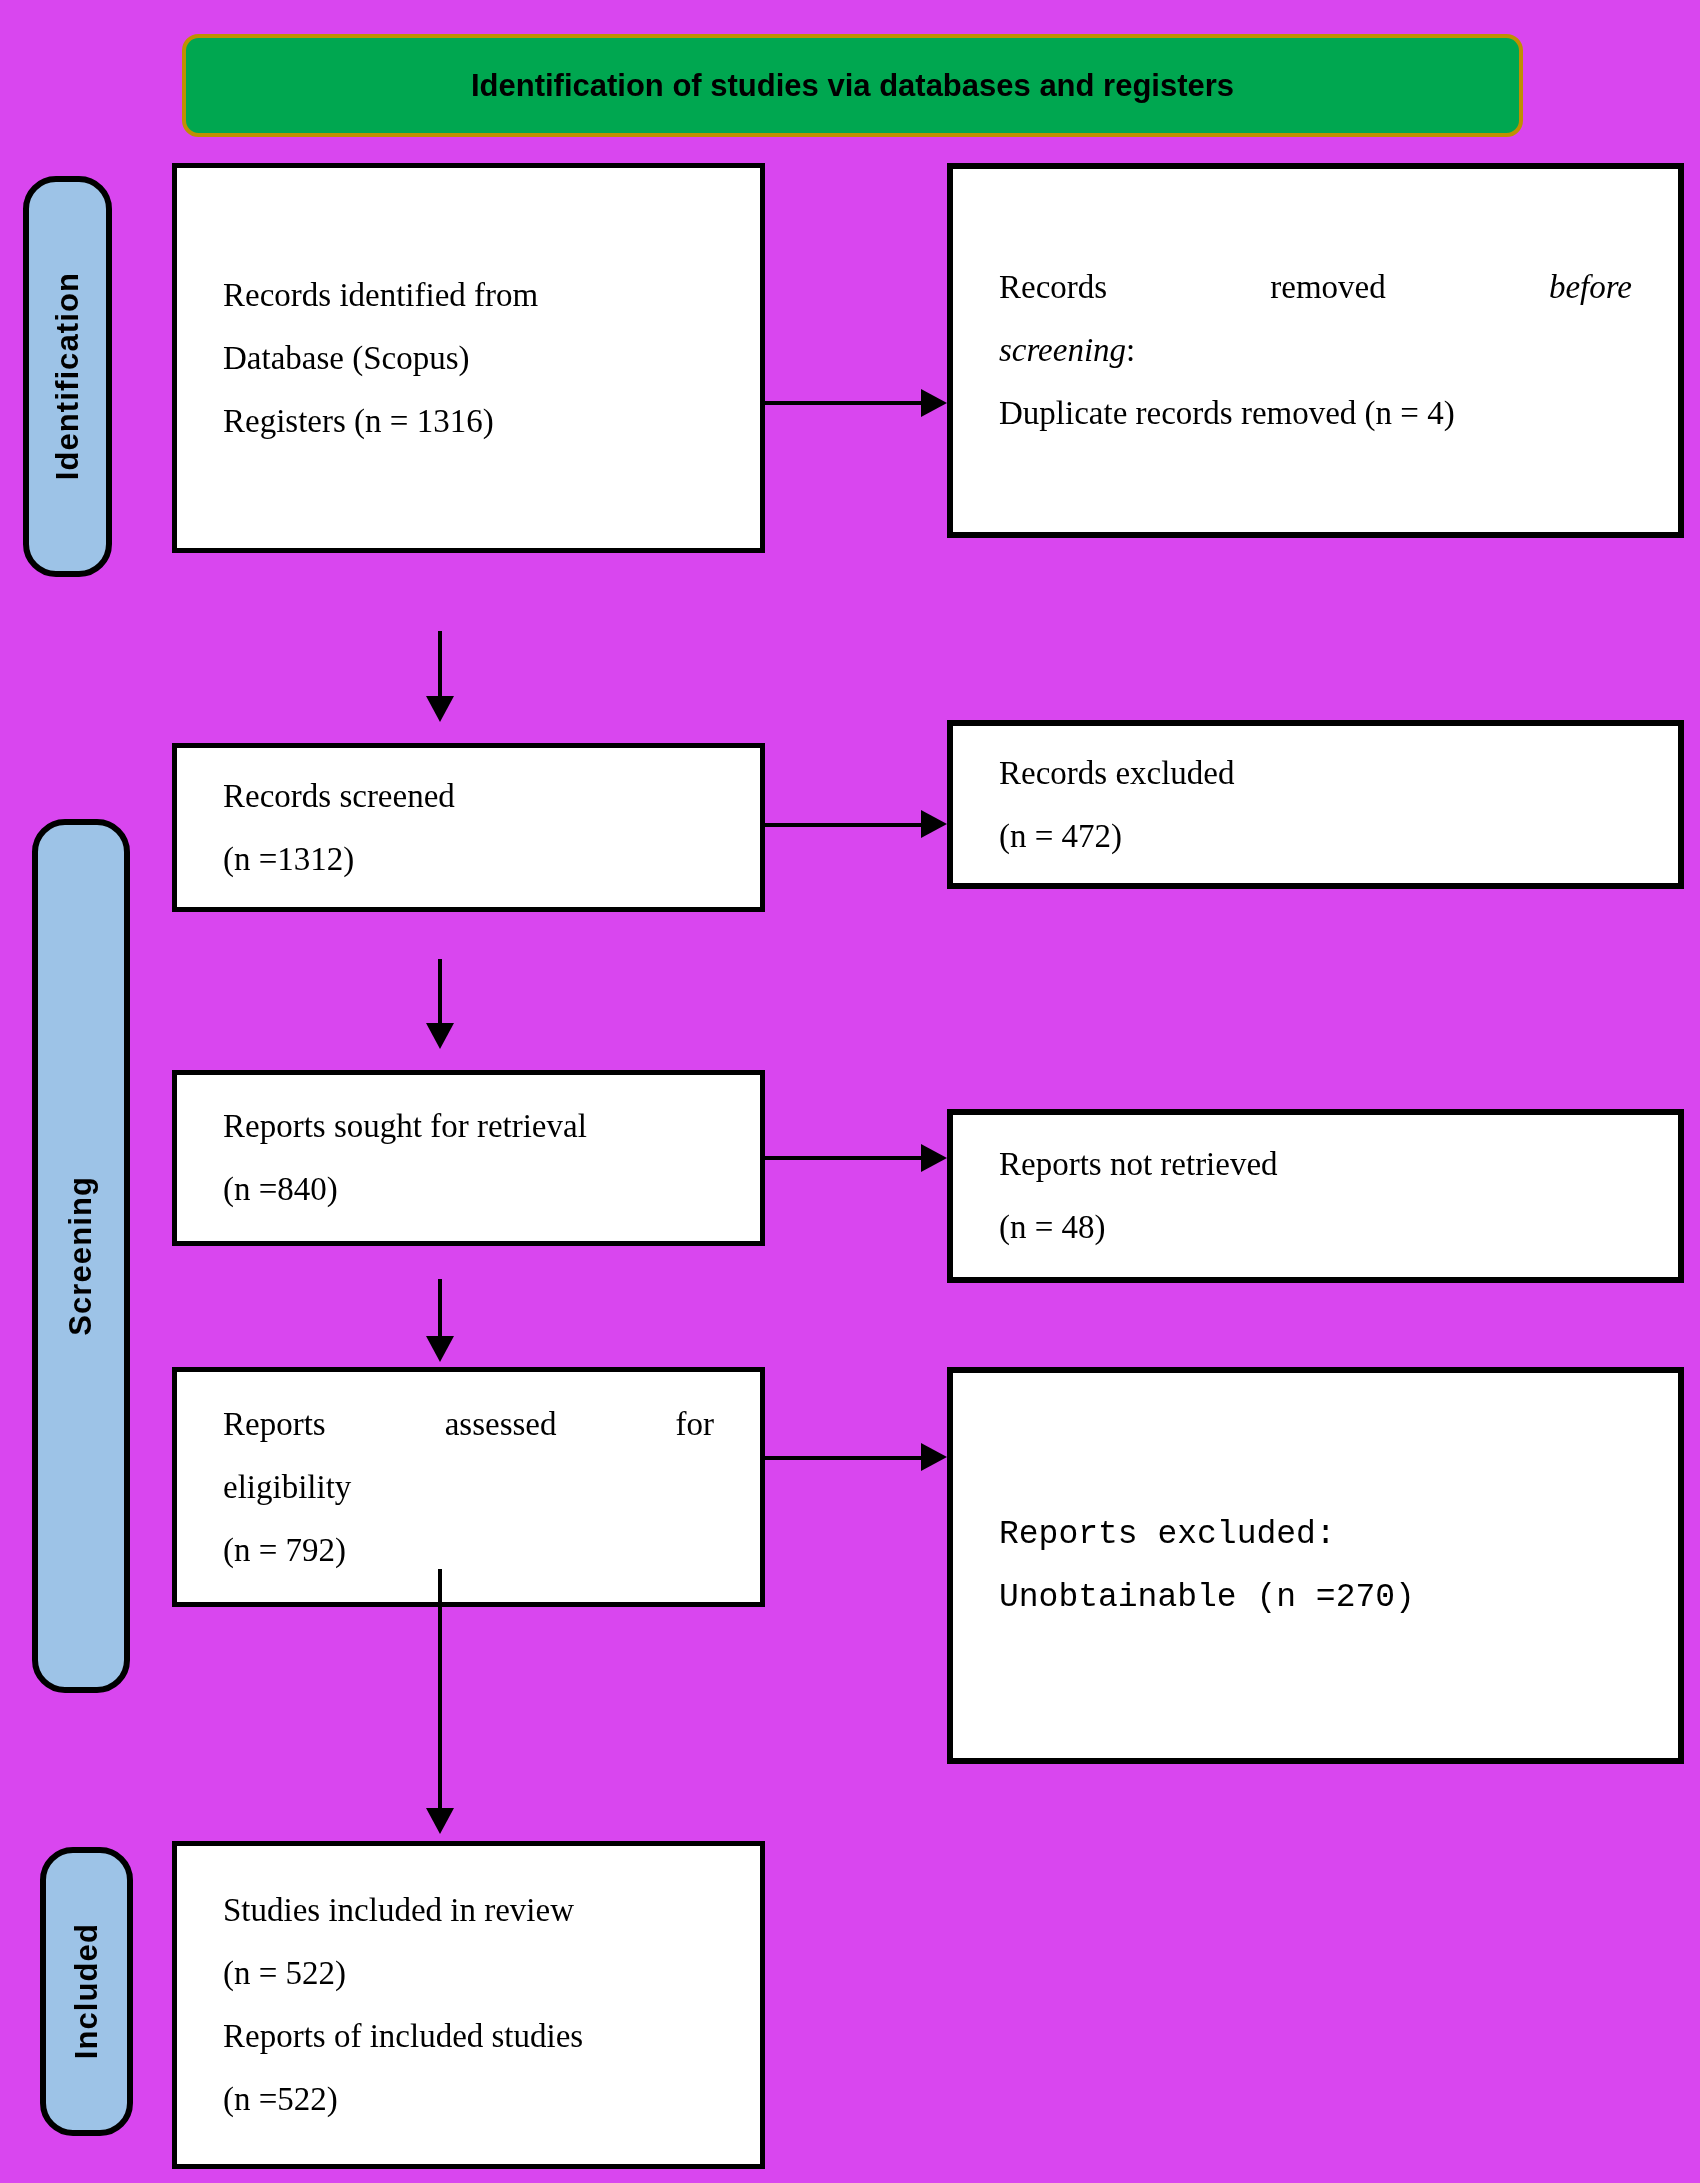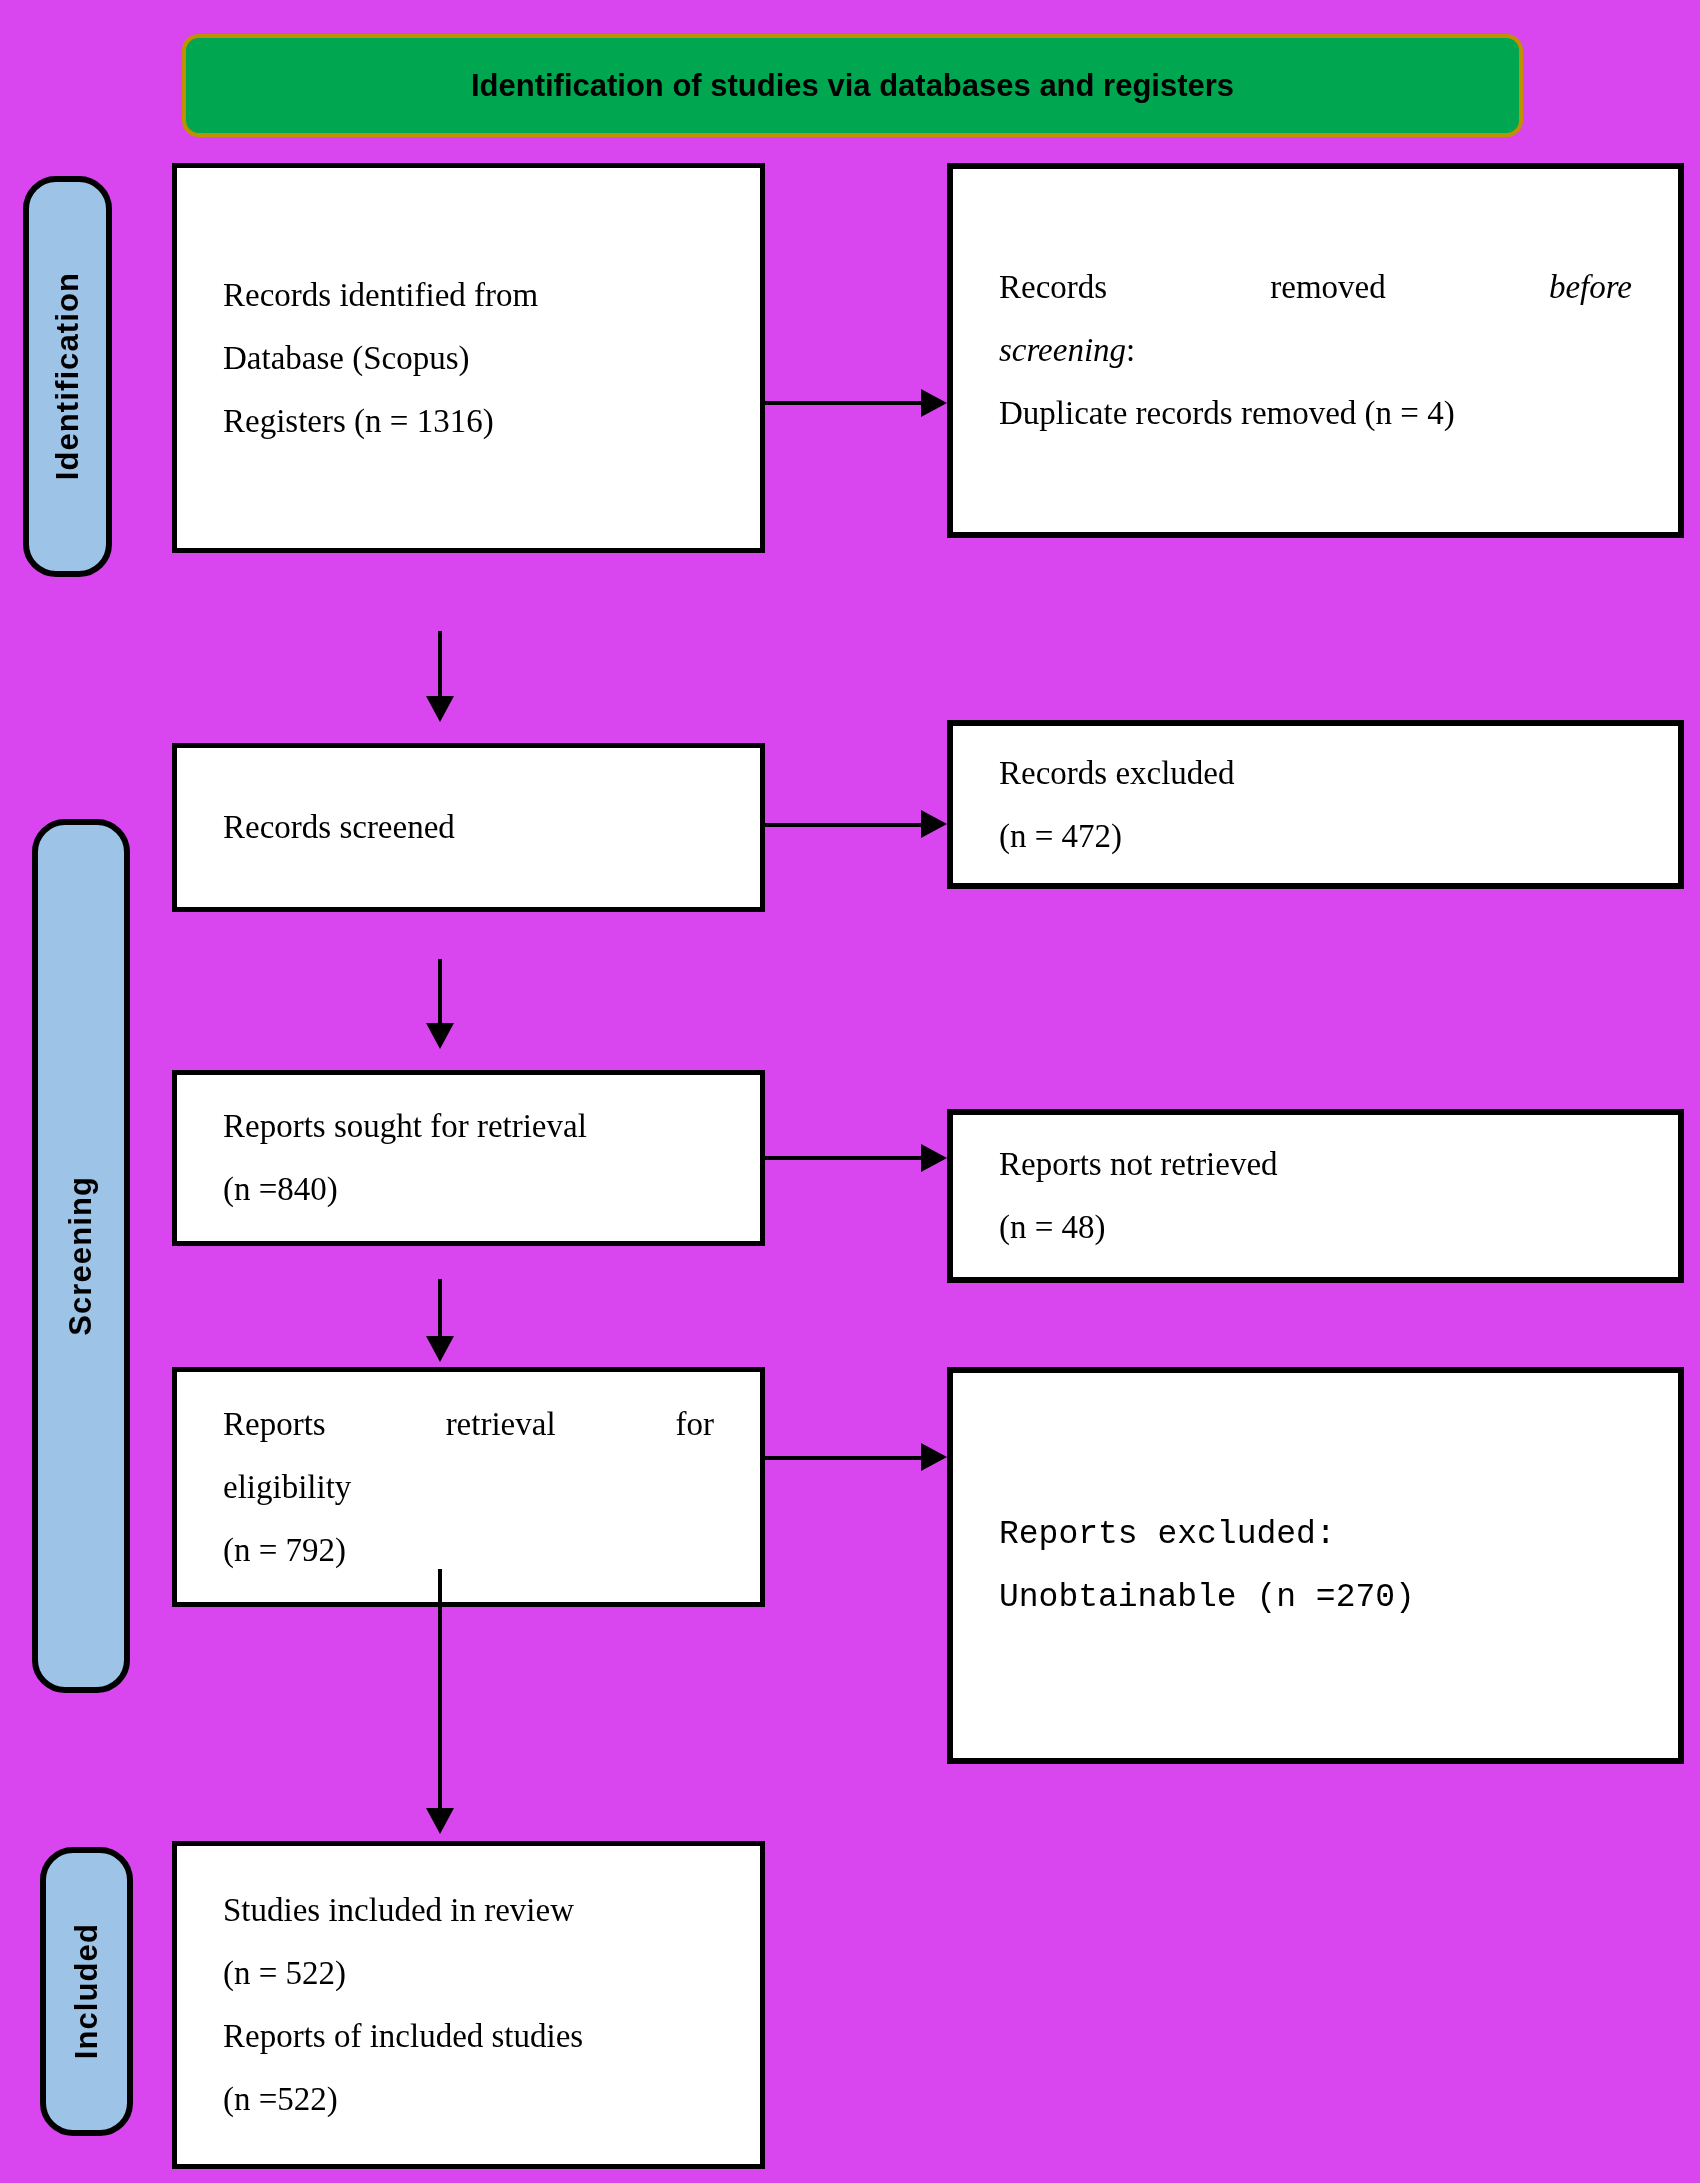--- a/index.html
+++ b/index.html
@@ -104,31 +104,32 @@
   </div>
 
   <div class="box box1">
     <div class="bline">Records identified from</div>
     <div class="bline">Database (Scopus)</div>
     <div class="bline">Registers (n = 1316)</div>
   </div>
 
   <div class="box box2">
     <div class="bline">Records screened</div>
+    <div class="bline">(n =1312)</div>
   </div>
 
   <div class="box box3">
     <div class="bline">Reports sought for retrieval</div>
     <div class="bline">(n =840)</div>
   </div>
 
   <div class="box box4">
     <div class="bline just">
       <span>Reports</span>
-      <span>retrieval</span>
+      <span>assessed</span>
       <span>for</span>
     </div>
     <div class="bline">eligibility</div>
     <div class="bline">(n = 792)</div>
   </div>
 
   <div class="box box5">
     <div class="bline">Studies included in review</div>
     <div class="bline">(n = 522)</div>
     <div class="bline">Reports of included studies</div>

